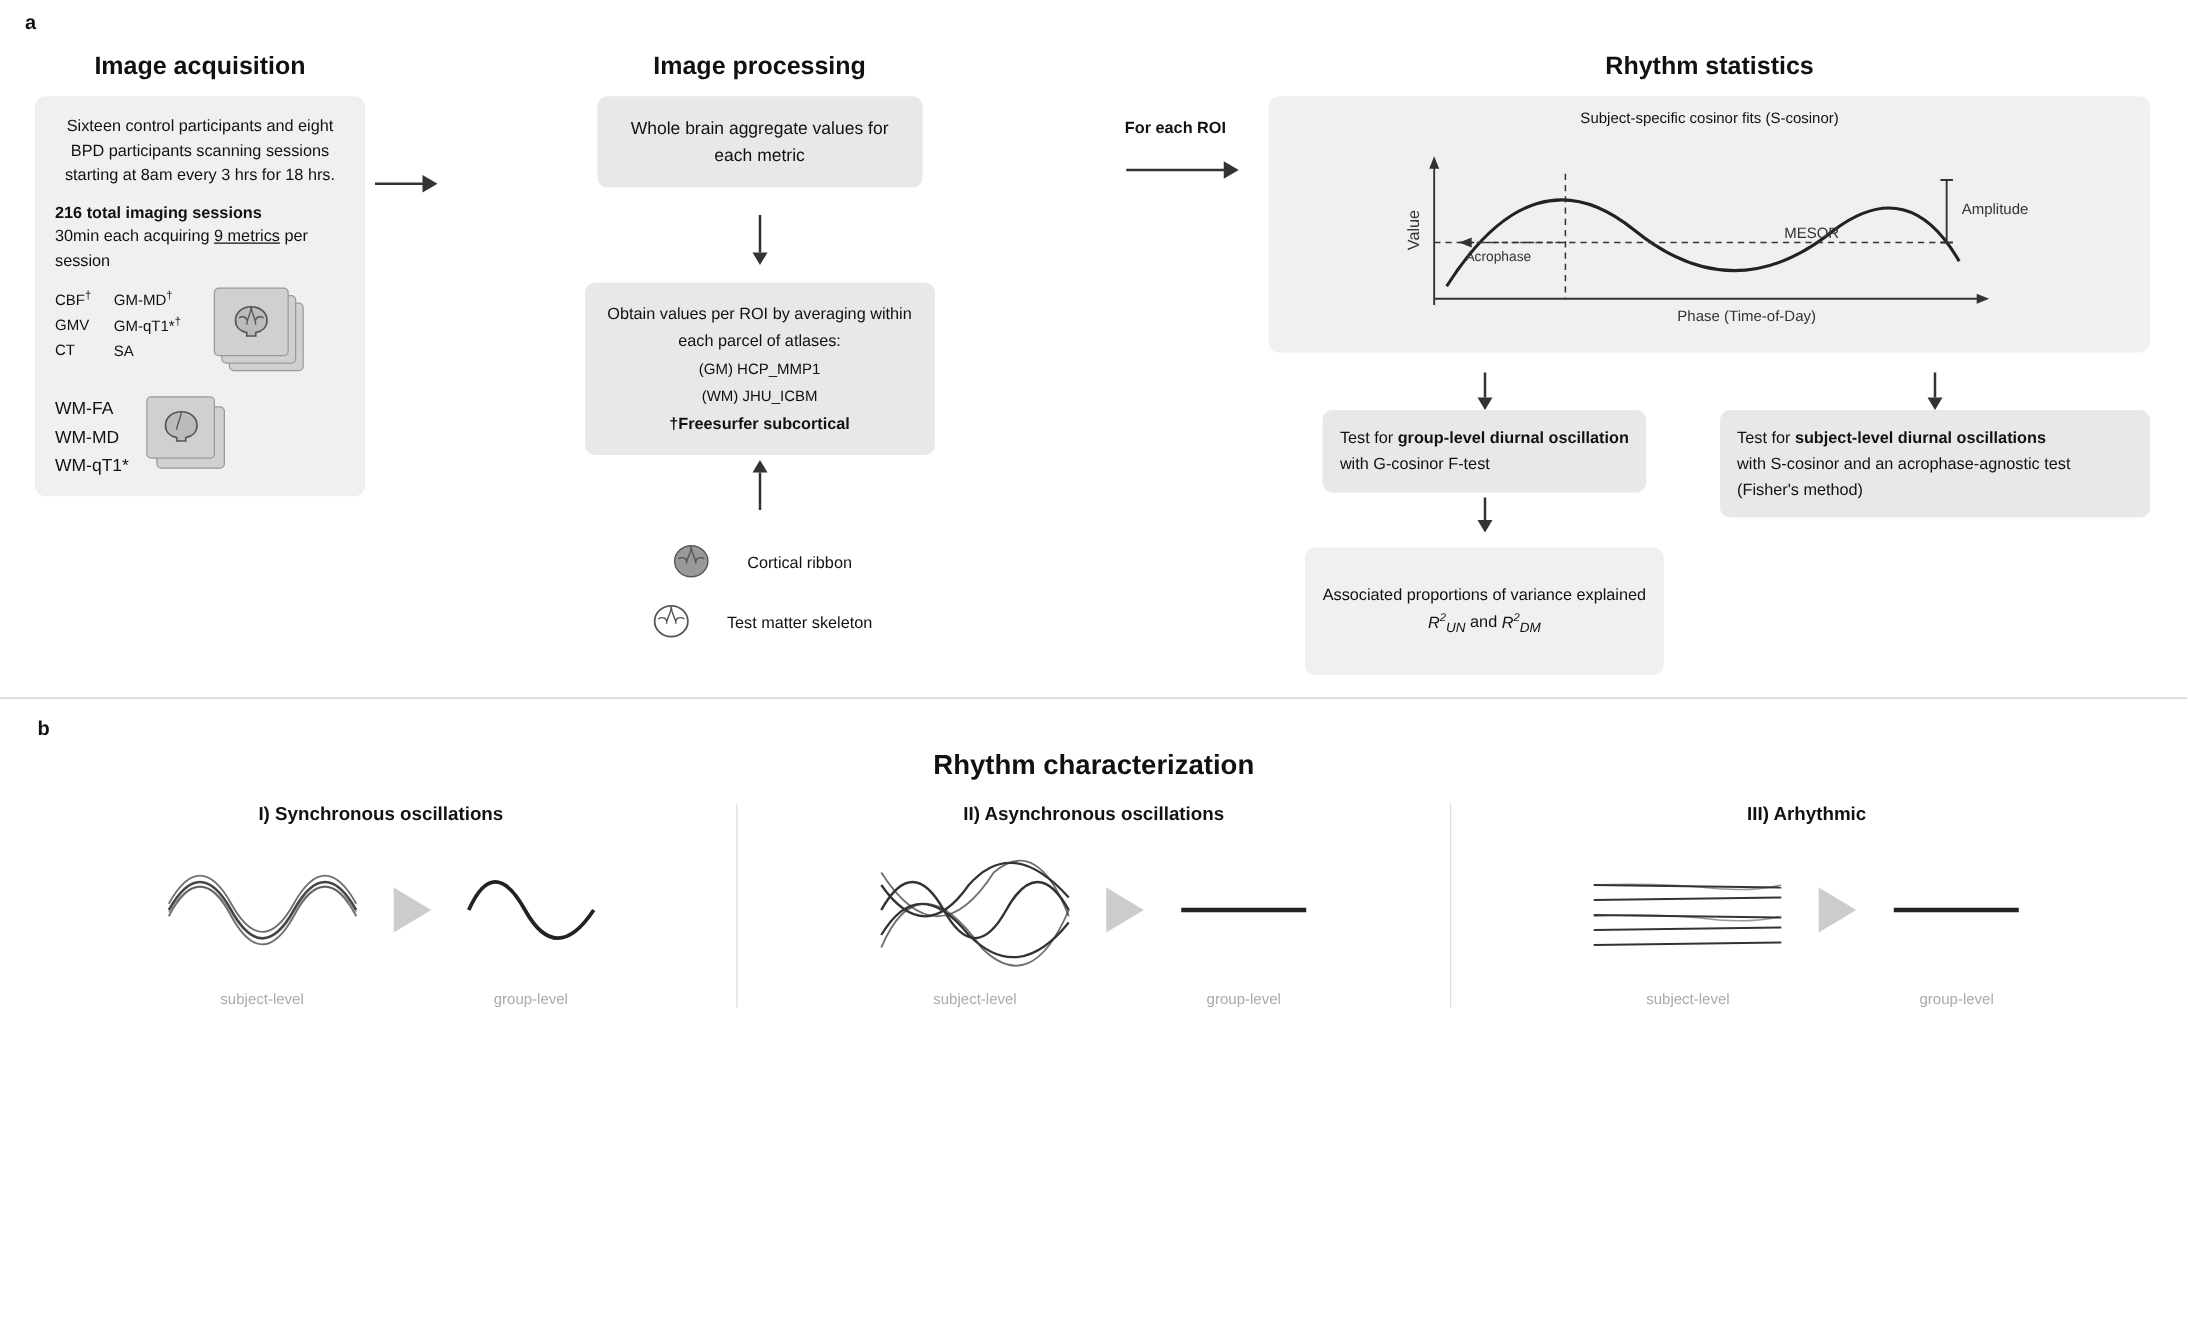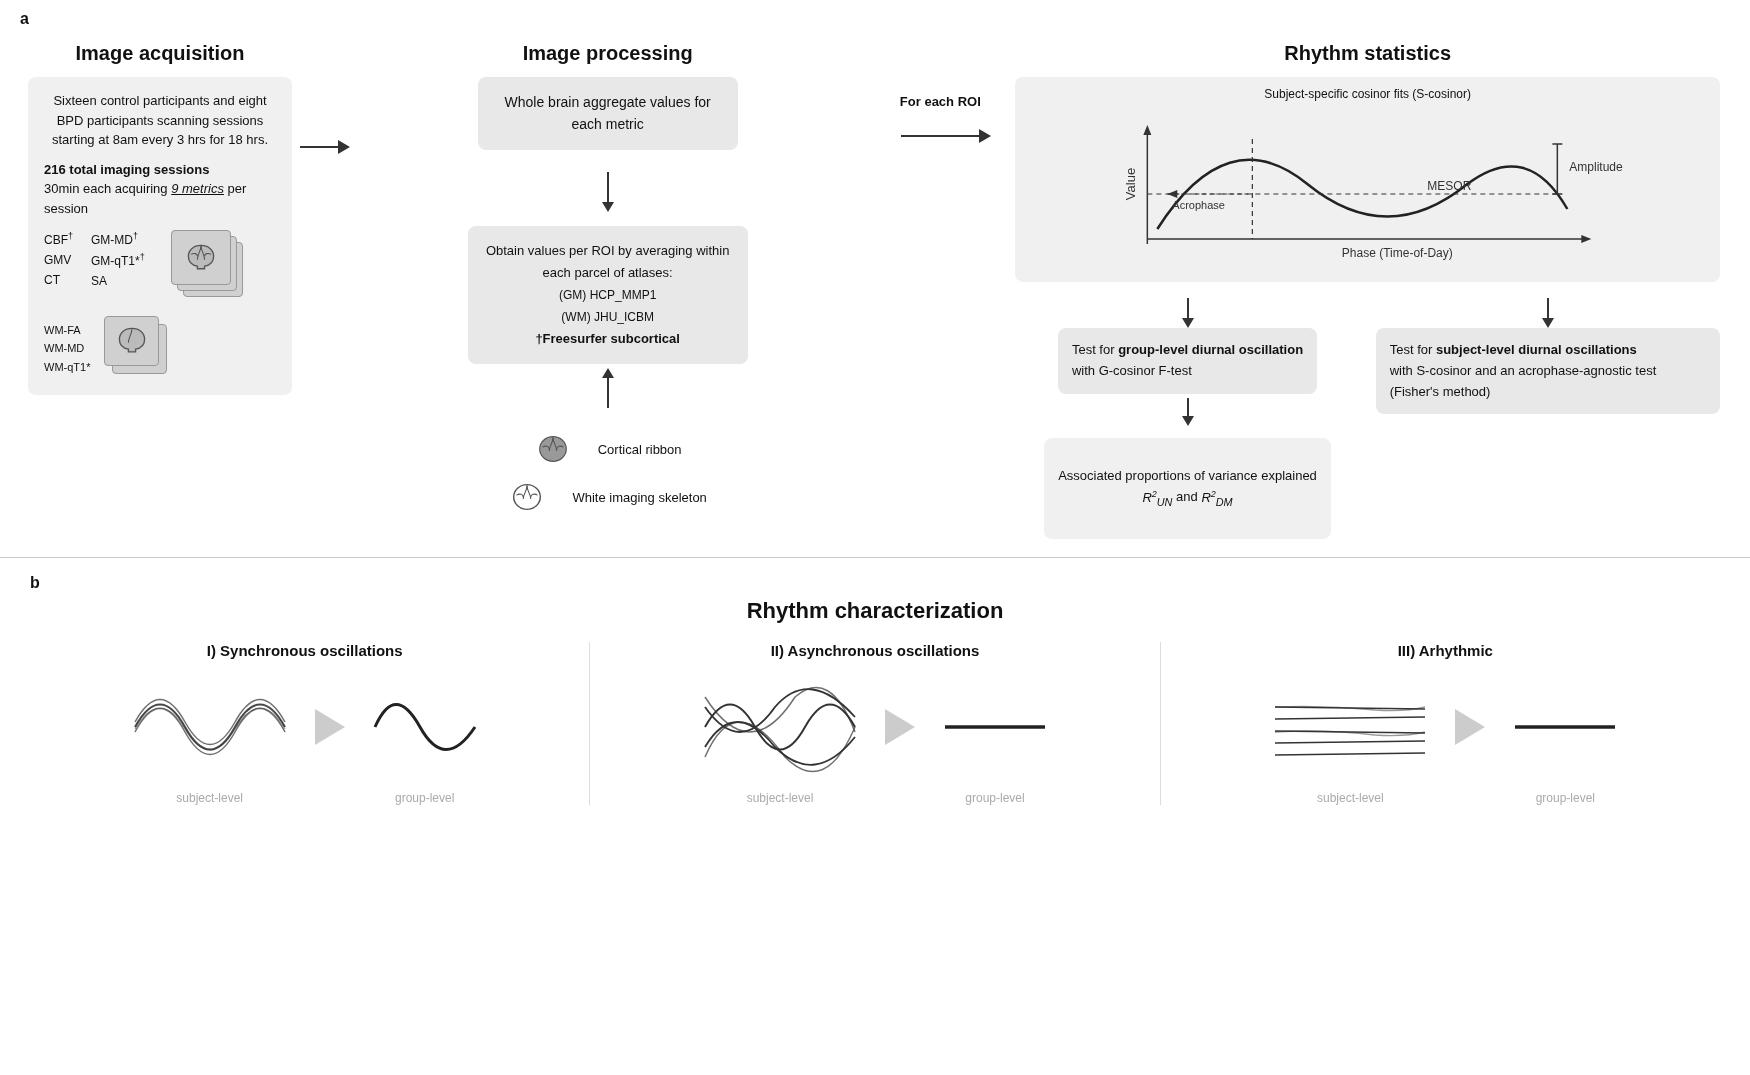--- a/index.html
+++ b/index.html
@@ -49,21 +49,20 @@
       line-height: 1.5;
     }
 
     .acq-box .sessions-bold {
       font-weight: bold;
       margin-top: 8px;
     }
 
     .acq-box .underline {
       text-decoration: underline;
-      font-style: italic;
     }
 
     .metrics-grid {
       display: flex;
       gap: 18px;
       margin-top: 12px;
       font-size: 12px;
     }
 
     .metrics-col {
@@ -94,21 +93,21 @@
     .brain-icon-svg {
       width: 36px;
       height: 36px;
     }
 
     .wm-group {
       margin-top: 16px;
       display: flex;
       gap: 14px;
       align-items: center;
-      font-size: 11px;
+      font-size: 14px;
     }
 
     .wm-metrics {
       display: flex;
       flex-direction: column;
       gap: 2px;
     }
 
     
     .col-processing {
@@ -485,21 +484,21 @@
           </div>
           <div class="cortical-row">
 
             <svg width="38" height="38" viewBox="0 0 40 40" fill="none">
               <ellipse cx="20" cy="20" rx="14" ry="13" fill="none" stroke="#555" stroke-width="1.5"></ellipse>
               <path d="M20 8 C20 14 16 17 16 22" stroke="#555" stroke-width="1.2" fill="none"></path>
               <path d="M20 8 C20 14 24 17 24 22" stroke="#555" stroke-width="1.2" fill="none"></path>
               <path d="M9 18 C12 16 16 17 16 20" stroke="#555" stroke-width="1.2" fill="none"></path>
               <path d="M31 18 C28 16 24 17 24 20" stroke="#555" stroke-width="1.2" fill="none"></path>
             </svg>
-            <span>White imaging skeleton</span>
+            <span>Test matter skeleton</span>
           </div>
         </div>
       </div>
     </div>
 
     <div class="col-for-roi">
       <div class="for-roi-arrow">
         <div style="font-weight:bold;font-size:13px;text-align:center;margin-bottom:6px;">For each ROI</div>
         <div style="width:80px;height:2px;background:#333;position:relative;">
           <div style="position:absolute;right:-10px;top:-6px;width:0;height:0;border-top:7px solid transparent;border-bottom:7px solid transparent;border-left:12px solid #333;"></div>

